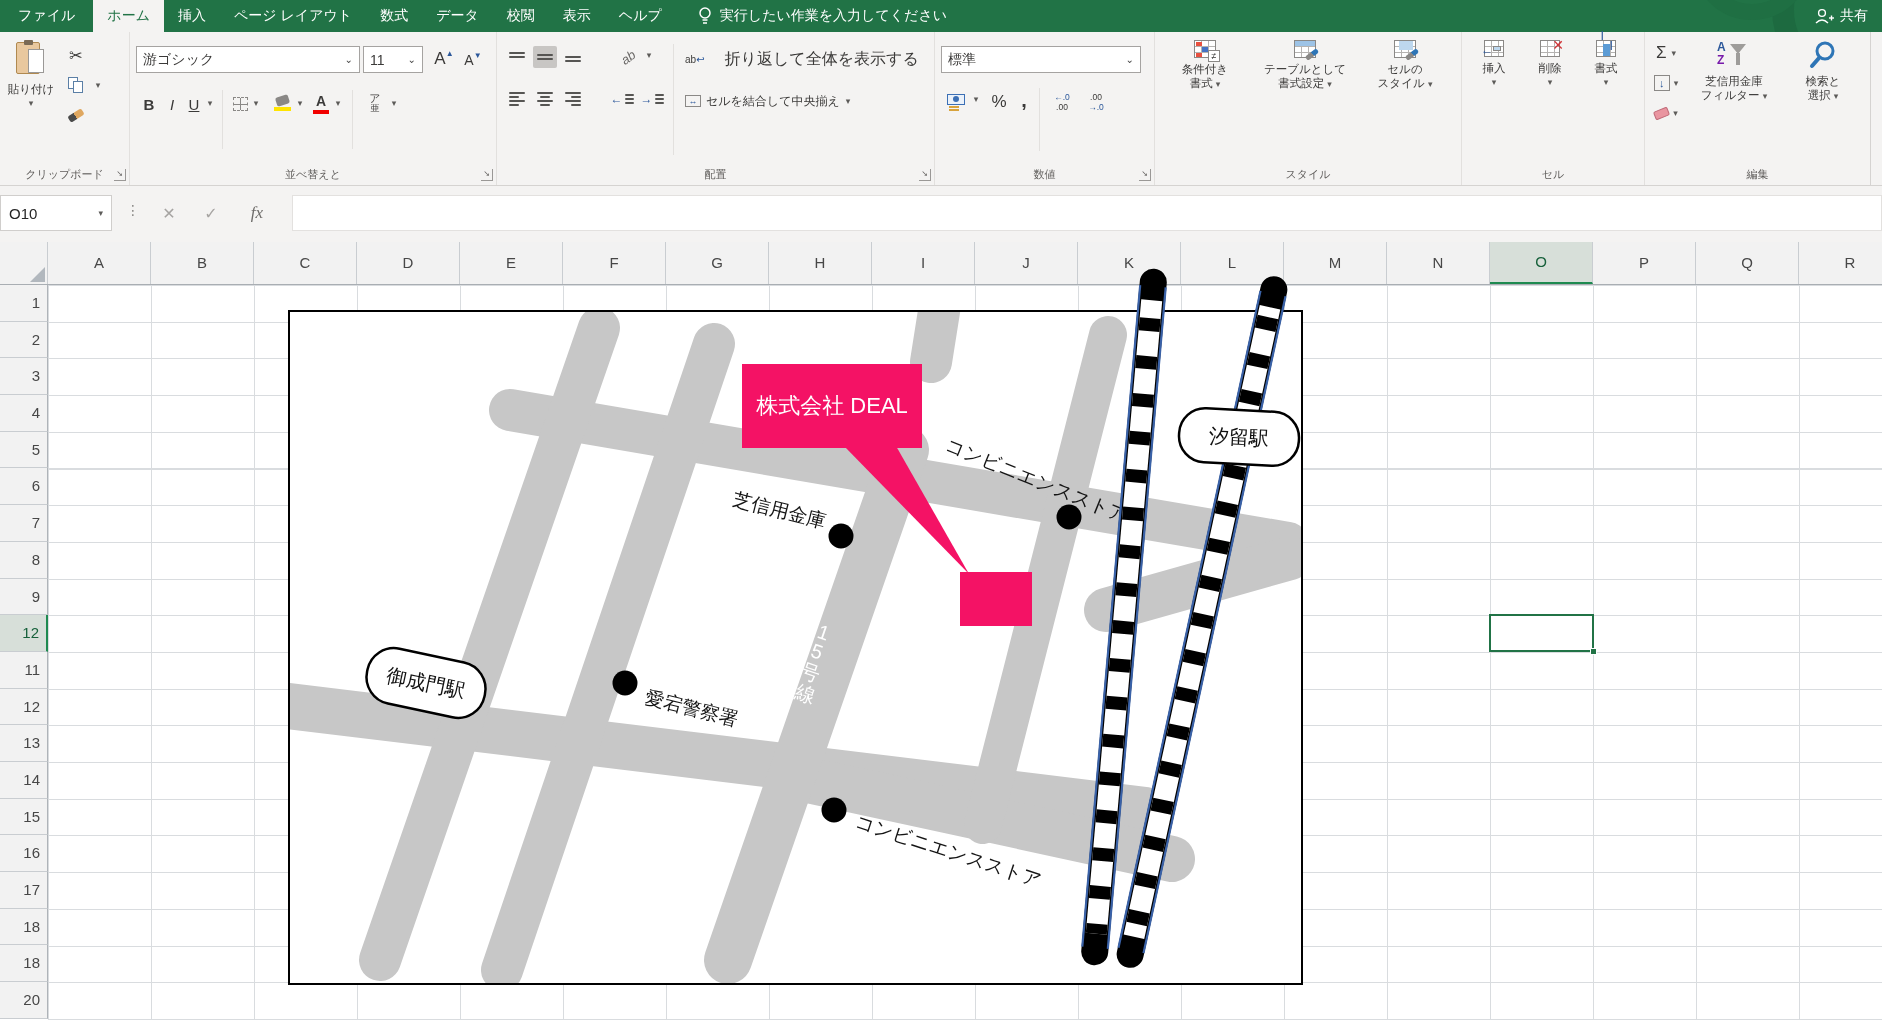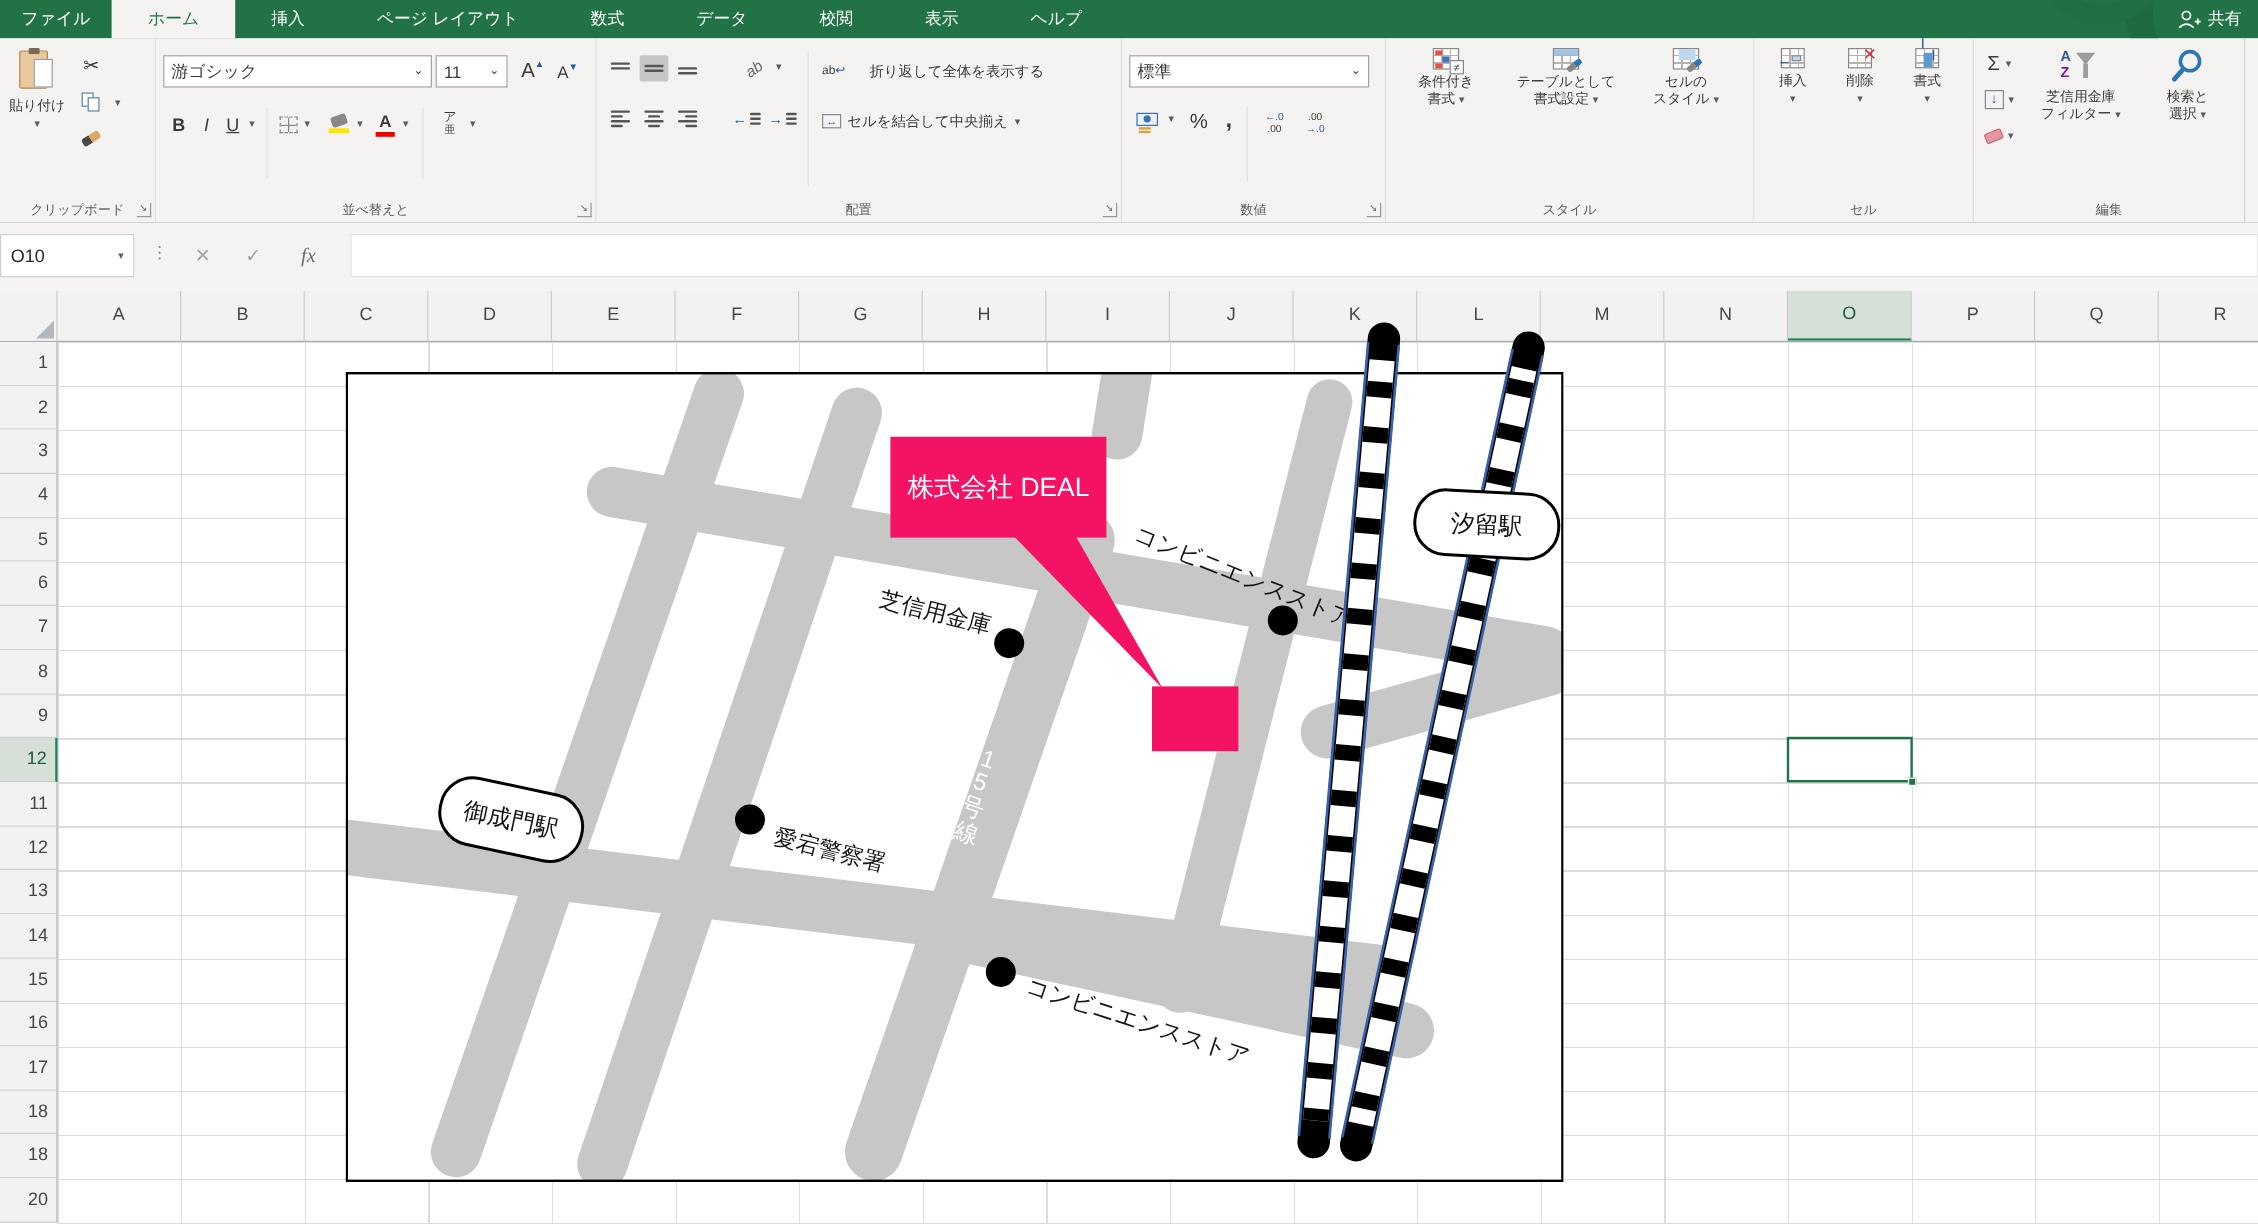--- a/index.html
+++ b/index.html
@@ -4,21 +4,21 @@
 <style>
   html,body{margin:0;padding:0;background:#fff;}
   *{box-sizing:border-box;font-family:"Liberation Sans","DejaVu Sans",sans-serif;}
   #app{position:relative;width:1882px;height:1020px;overflow:hidden;background:#fff;}
 
   
   .tabbar{position:absolute;left:0;top:0;width:1882px;height:32px;background:#217346;display:flex;align-items:stretch;color:#fff;overflow:hidden;}
   .deco{position:absolute;right:0;top:-40px;width:300px;height:110px;pointer-events:none;}
   .deco .c1{position:absolute;right:-50px;top:-30px;width:160px;height:160px;border:22px solid #1d6a40;border-radius:50%;}
   .deco .c2{position:absolute;right:70px;top:-60px;width:120px;height:120px;border:16px solid #1f6f43;border-radius:50%;}
-  .tab{display:flex;align-items:center;padding:0 30px;font-size:14px;white-space:nowrap;cursor:pointer;}
+  .tab{display:flex;align-items:center;padding:0 14px;font-size:14px;white-space:nowrap;cursor:pointer;}
   .tab.file{padding:0 18px;}
   .tab.active{background:#f4f3f2;color:#217346;}
   .tellme{display:flex;align-items:center;gap:8px;margin-left:22px;font-size:14px;}
   .share{position:absolute;right:14px;top:0;height:32px;display:flex;align-items:center;gap:6px;font-size:14px;color:#fff;}
 
   
   .ribbon{position:absolute;left:0;top:32px;width:1882px;height:154px;background:#f4f3f2;border-bottom:1px solid #d5d3d1;font-size:12px;color:#3b3a39;}
   .rgroup{position:absolute;top:0;height:153px;border-right:1px solid #e2e0de;}
   .rgroup-label{position:absolute;bottom:3px;left:0;right:0;text-align:center;font-size:11px;color:#605e5c;white-space:nowrap;}
   .dl{position:absolute;right:3px;bottom:4px;width:12px;height:12px;border:1px solid #9a9896;border-top:none;border-left:none;color:#605e5c;font-size:8px;line-height:10px;text-align:center;cursor:pointer;}
@@ -82,20 +82,28 @@
       </div>
     <div class="tab file">ファイル</div>
     <div class="tab active">ホーム</div>
     <div class="tab">挿入</div>
     <div class="tab">ページ レイアウト</div>
     <div class="tab">数式</div>
     <div class="tab">データ</div>
     <div class="tab">校閲</div>
     <div class="tab">表示</div>
     <div class="tab">ヘルプ</div>
+    <div class="tellme">
+      <svg width="14" height="20" viewBox="0 0 14 20">
+        <circle cx="7" cy="7" r="5" fill="none" stroke="#fff" stroke-width="1.5"></circle>
+        <line x1="4.5" y1="14" x2="9.5" y2="14" stroke="#fff" stroke-width="1.5"></line>
+        <line x1="5" y1="17" x2="9" y2="17" stroke="#fff" stroke-width="1.5"></line>
+      </svg>
+      <span>実行したい作業を入力してください</span>
+    </div>
     <div class="share">
       <svg width="20" height="18" viewBox="0 0 20 18">
         <circle cx="8" cy="6" r="3.4" fill="none" stroke="#fff" stroke-width="1.4"></circle>
         <path d="M2 16 q6 -6 12 0" fill="none" stroke="#fff" stroke-width="1.4"></path>
         <line x1="15" y1="11" x2="20" y2="11" stroke="#fff" stroke-width="1.4"></line>
         <line x1="17.5" y1="8.5" x2="17.5" y2="13.5" stroke="#fff" stroke-width="1.4"></line>
       </svg>
       <span>共有</span>
     </div>
   </div>
@@ -237,21 +245,21 @@
           <span class="bars" style="width:9px;margin-left:2px;">
             <i></i>
             <i></i>
             <i></i>
           </span>
         </div>
 
       <div class="vr" style="left:176px;"></div>
       <div class="btn" style="left:188px;top:16px;height:22px;">
         <span style="font-size:10px;color:#3b3a39;margin-right:20px;">ab<span style="color:#2b579a;">↩</span></span>
-        <span style="font-size:12px;">折り返して全体を表示する</span>
+        <span style="font-size:16px;">折り返して全体を表示する</span>
       </div>
       <div class="btn" style="left:188px;top:58px;height:22px;">
         <span style="width:16px;height:12px;border:1px solid #8a8886;display:inline-flex;align-items:center;justify-content:center;color:#2b579a;font-size:9px;margin-right:5px;">↔</span>
         <span style="font-size:12px;">セルを結合して中央揃え</span>
         <span class="caret" style="margin-left:6px;">▾</span>
       </div>
       <div class="rgroup-label">配置</div>
       <div class="dl">↘</div>
     </div>
 

